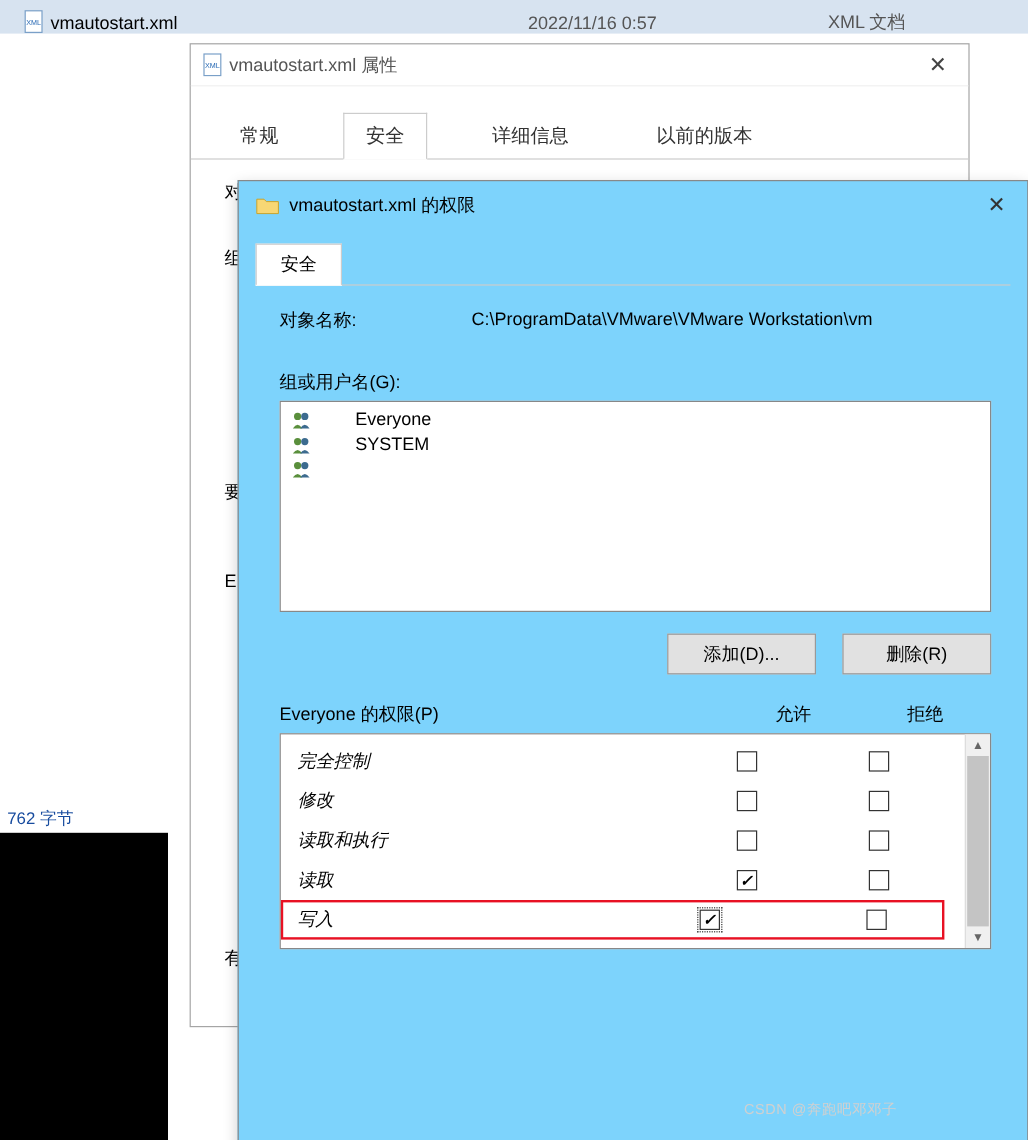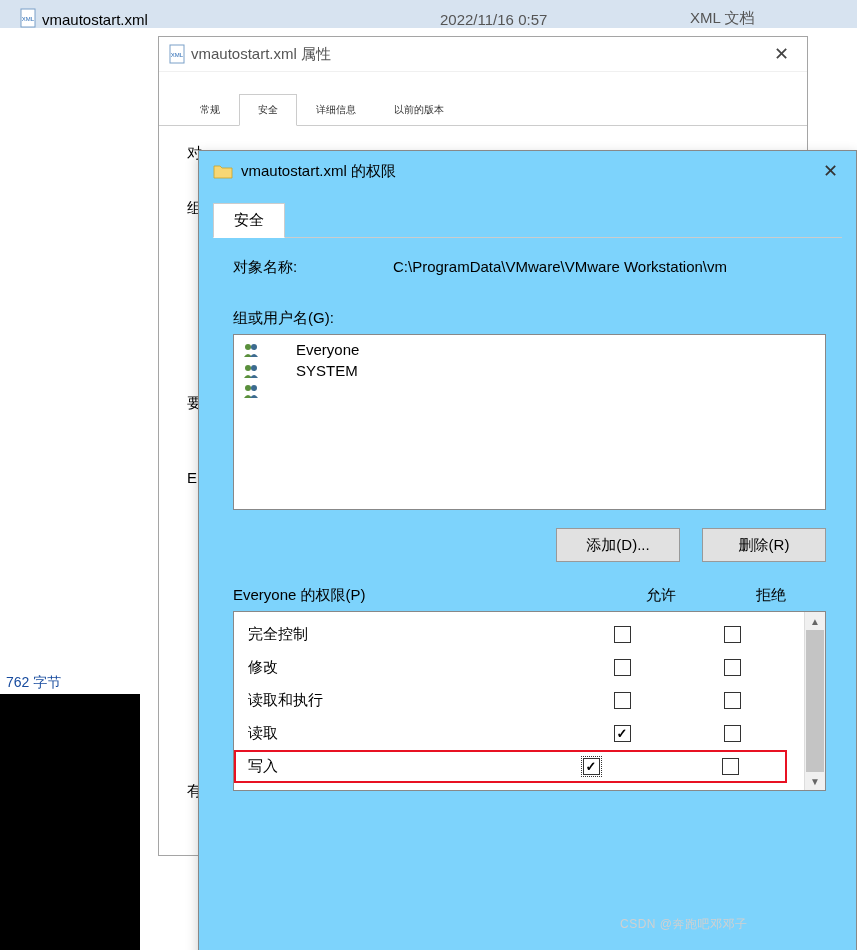--- a/index.html
+++ b/index.html
@@ -10,21 +10,21 @@
     .explorer-row .date { position: absolute; left: 440px; color: #555; }
     .explorer-row .ftype { position: absolute; left: 690px; color: #555; }
     .xml-icon { width: 16px; height: 20px; display: inline-block; position: relative; }
     .xml-icon svg { width: 16px; height: 20px; }
     .status-bar { position: absolute; top: 672px; left: 0; width: 140px; height: 22px; background: #fff; color: #174b9e; font-size: 14px; padding: 2px 0 0 6px; }
     .black-block { position: absolute; top: 694px; left: 0; width: 140px; height: 256px; background: #000; }
     .dialog1 { position: absolute; top: 36px; left: 158px; width: 650px; height: 820px; background: #fff; border: 1px solid #a5a5a5; }
     .titlebar1 { height: 35px; display: flex; align-items: center; padding: 0 10px; border-bottom: 1px solid #f0f0f0; }
     .titlebar1 .title { color: #555; margin-left: 6px; font-size: 15px; }
     .close-btn { margin-left: auto; padding: 0 8px; font-size: 18px; color: #444; cursor: pointer; font-family: sans-serif; }
-    .tabs1 { display: flex; margin: 22px 0 0 22px; font-size: 10px; }
+    .tabs1 { display: flex; margin: 22px 0 0 22px; font-size: 16px; gap: 35px; }
     .tab1 { padding: 8px 18px; border: 1px solid transparent; color: #333; cursor: pointer; }
     .tab1.active { border: 1px solid #ccc; border-bottom-color: #fff; background: #fff; position: relative; z-index: 2; }
     .tabline1 { border-bottom: 1px solid #ccc; margin-top: -1px; }
     .d1-content { padding: 18px 28px; font-size: 15px; }
     .d1-row { margin-bottom: 16px; }
     .cut-label { color: #000; }
     .dialog2 { position: absolute; top: 150px; left: 198px; width: 659px; height: 940px; background: #7dd3fc; border: 1px solid #888; box-shadow: 0 4px 12px rgba(0,0,0,0.2); }
     .titlebar2 { height: 40px; display: flex; align-items: center; padding: 0 14px; }
     .folder-icon { width: 20px; height: 16px; margin-right: 8px; }
     .titlebar2 .title { font-size: 15px; color: #000; }
@@ -43,21 +43,21 @@
     .btn-row { display: flex; justify-content: flex-end; gap: 22px; margin-bottom: 24px; }
     .btn { min-width: 124px; height: 34px; border: 1px solid #999; background: #e1e1e1; font-size: 15px; cursor: pointer; padding: 0 10px; }
     .btn-default { border: 2px solid #0078d7; }
     .perm-header { display: flex; margin-bottom: 6px; }
     .perm-title { flex: 1; }
     .perm-col { width: 110px; text-align: center; }
     .perm-box { border: 1px solid #888; height: 180px; position: relative; background: #fff; display: flex; }
     .perm-scroll { width: 21px; background: #f0f0f0; border-left: 1px solid #ddd; position: relative; }
     .perm-scroll .arrow { position: absolute; left: 0; right: 0; height: 18px; display: flex; align-items: center; justify-content: center; color: #666; font-size: 10px; cursor: pointer; }
     .perm-scroll .thumb { position: absolute; top: 18px; bottom: 18px; left: 1px; right: 1px; background: #c4c4c4; }
-    .perm-rows { flex: 1; padding: 6px 17px 0 0; overflow: hidden; position: relative; }
+    .perm-rows { flex: 1; padding: 6px 17px 0 0; overflow: hidden; position: relative; font-style: italic; }
     .perm-row { display: flex; align-items: center; height: 33px; padding-left: 14px; }
     .perm-row.highlight { border: 2px solid #e81123; margin: 0px; padding-left: 12px; gap: 29px; }
     .perm-name { flex: 1; }
     .perm-check-col { width: 110px; display: flex; justify-content: center; }
     .chk { width: 17px; height: 17px; border: 1px solid #333; display: inline-flex; align-items: center; justify-content: center; background: #fff; cursor: pointer; font-size: 13px; line-height: 1; }
     .chk.checked::after { content: "✓"; font-weight: bold; }
     .chk.dotted { outline: 1px dotted #333; outline-offset: 1px; }
     .bottom-btns { position: absolute; bottom: 12px; right: 14px; display: flex; gap: 16px; }
     .bottom-btns .btn { min-width: 115px; }
     .watermark { position: absolute; top: 916px; left: 620px; font-size: 12px; color: #d0d0d0; letter-spacing: 0.5px; }

